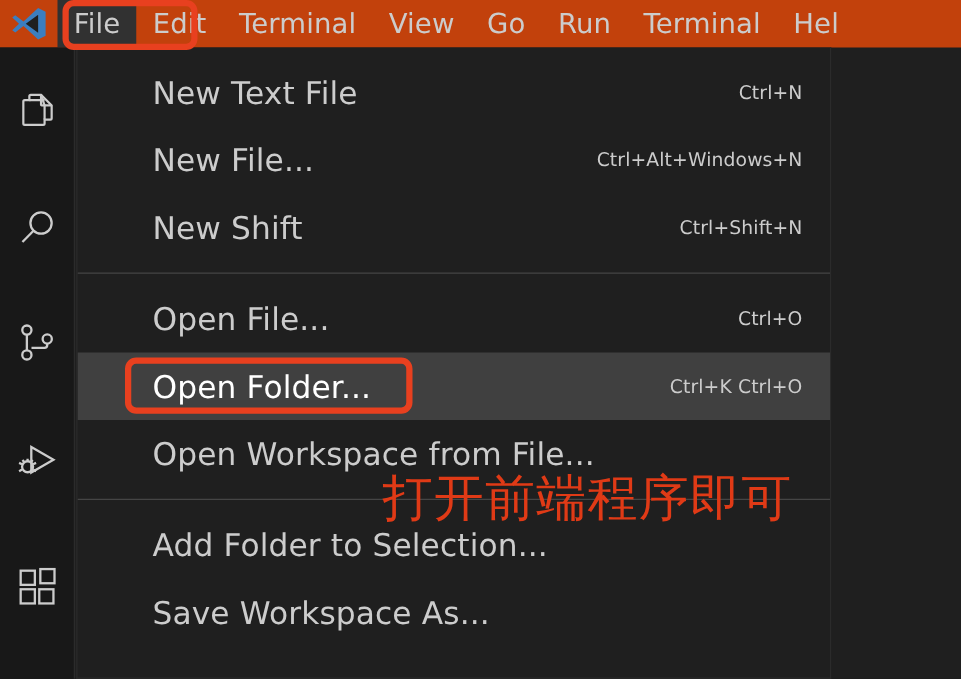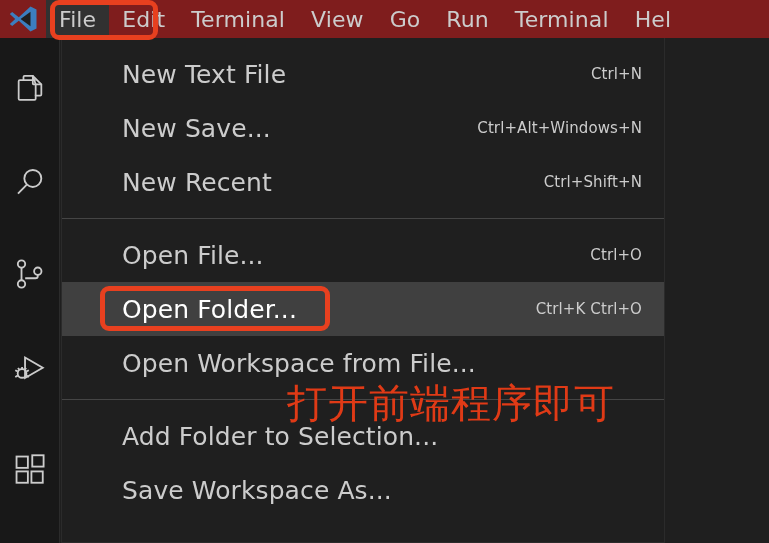--- a/index.html
+++ b/index.html
@@ -21,21 +21,21 @@
     height: 543px;
     background: #1e1e1e;
   }
 
   
   .titlebar {
     position: absolute;
     left: 0; top: 0;
     width: 769px;
     height: 38px;
-    background: #7f1d1d;
+    background: #c2410c;
     display: flex;
     align-items: center;
     box-sizing: border-box;
   }
   .vscode-logo {
     width: 46px;
     height: 38px;
     display: flex;
     align-items: center;
     justify-content: center;
@@ -149,28 +149,28 @@
     border-radius: 9px;
     box-sizing: border-box;
     z-index: 60;
     pointer-events: none;
   }
   #anno-file   { left: 50px;  top: 0px;   width: 108px; height: 40px; }
   #anno-folder { left: 100px; top: 286px; width: 230px; height: 45px; }
 
   .anno-text {
     position: absolute;
-    left: 287px;
+    left: 306px;
     top: 383px;
     color: #e03a16;
     font-size: 40px;
     line-height: 1;
     white-space: nowrap;
     z-index: 60;
-    font-family: Liberation Sans, sans-serif;
+    font-family: Liberation Mono, monospace;
     letter-spacing: 1px;
   }
 </style>
 </head>
 <body>
 
 <div id="app">
 
   <div class="editor-bg"></div>
 
@@ -266,25 +266,25 @@
 
   <div class="dropdown">
 
     <div class="menu-pad-top"></div>
 
     <div class="menu-row">
       <span class="menu-label">New Text File</span>
       <span class="menu-key">Ctrl+N</span>
     </div>
     <div class="menu-row">
-      <span class="menu-label">New Save...</span>
+      <span class="menu-label">New File...</span>
       <span class="menu-key">Ctrl+Alt+Windows+N</span>
     </div>
     <div class="menu-row">
-      <span class="menu-label">New Recent</span>
+      <span class="menu-label">New Shift</span>
       <span class="menu-key">Ctrl+Shift+N</span>
     </div>
 
     <div class="menu-pad-mid"></div>
     <div class="menu-sep"></div>
     <div class="menu-pad-mid"></div>
 
     <div class="menu-row">
       <span class="menu-label">Open File...</span>
       <span class="menu-key">Ctrl+O</span>

